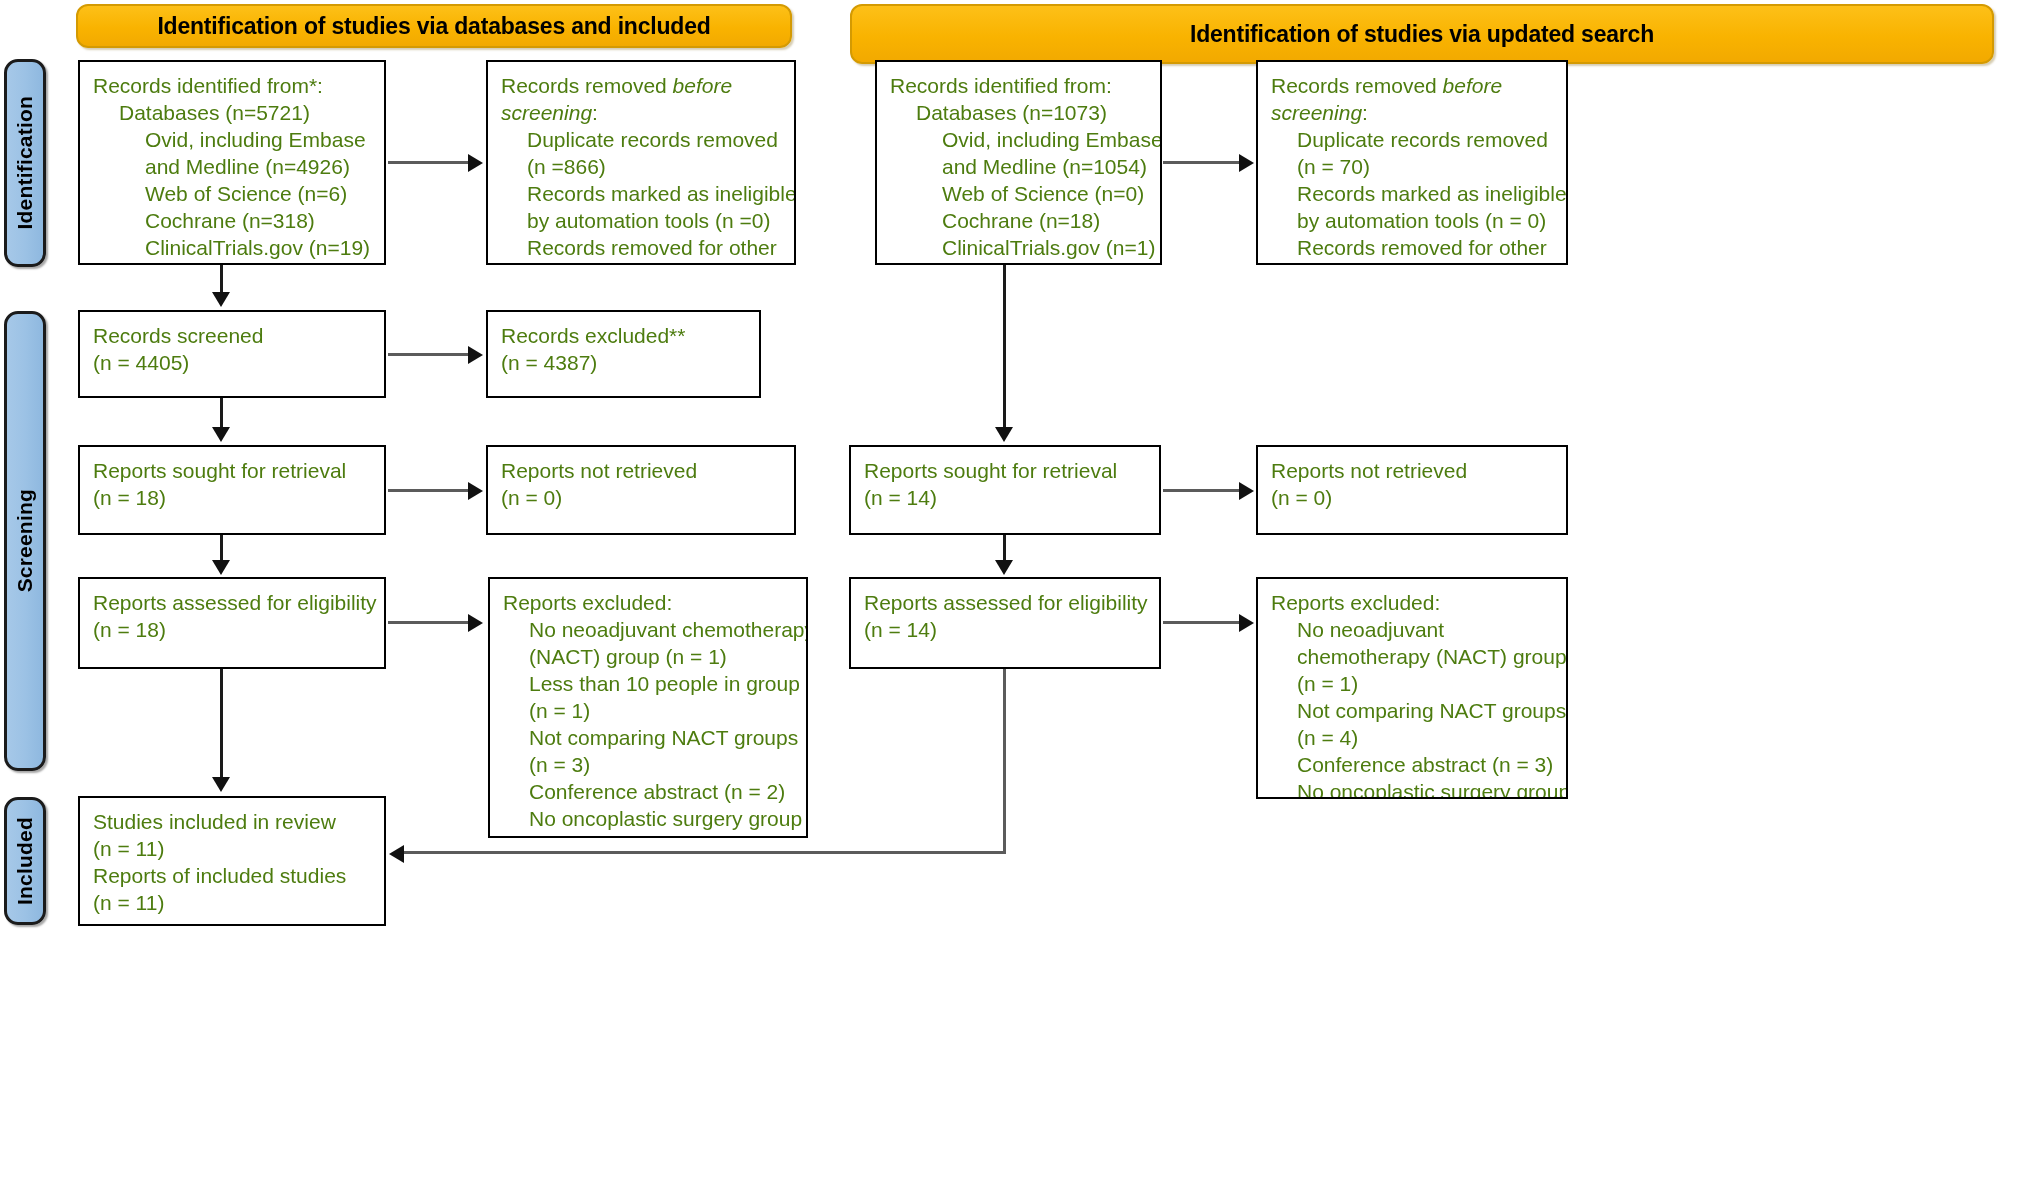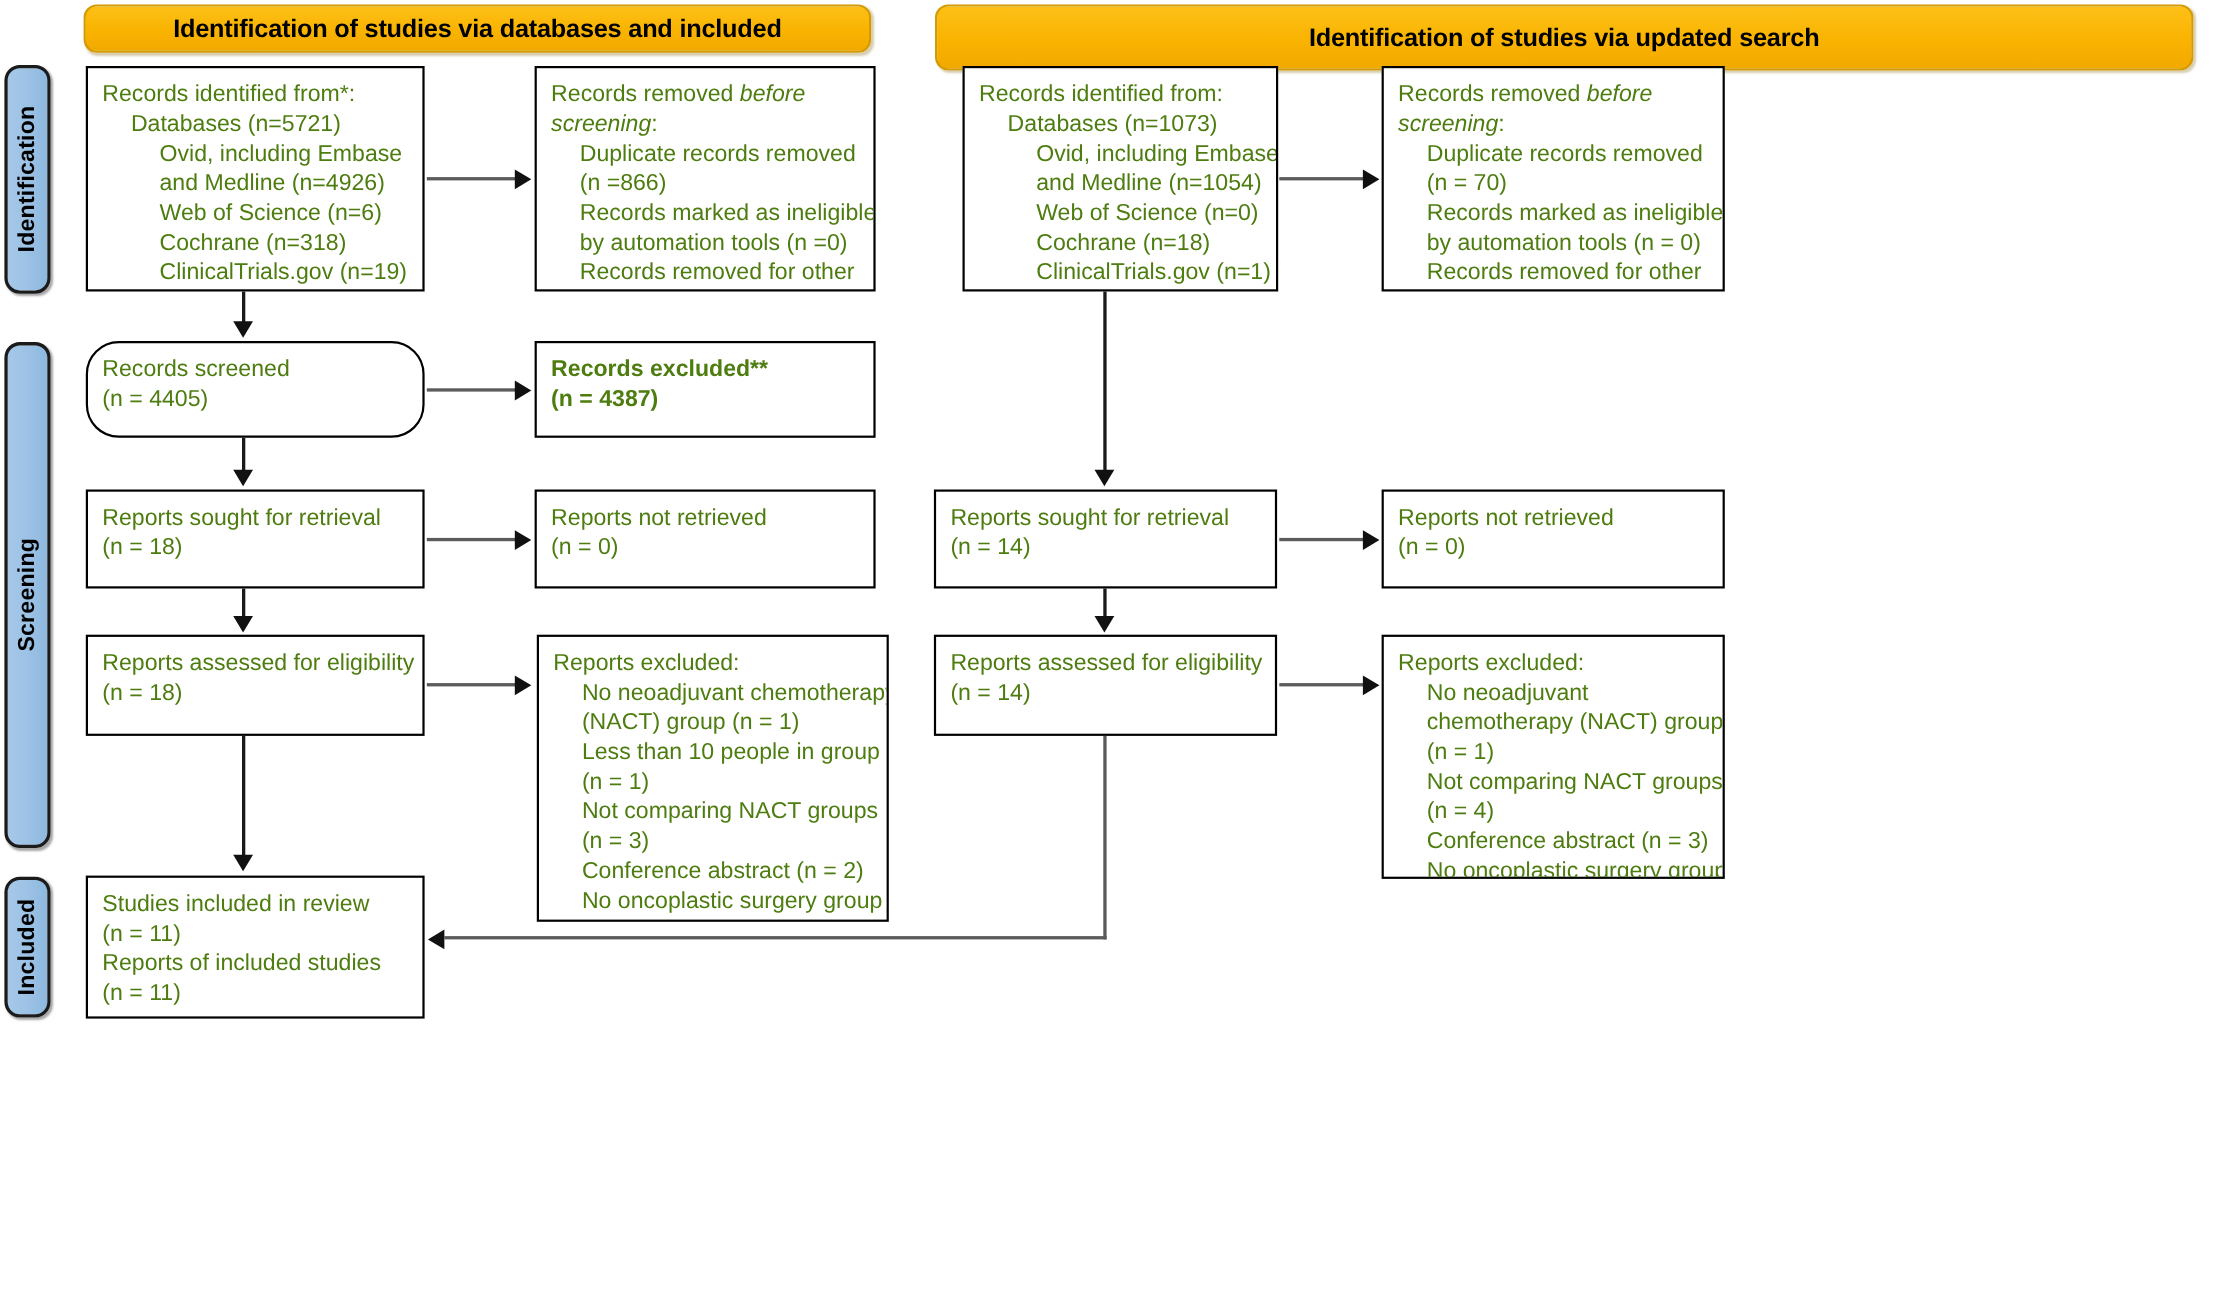--- a/index.html
+++ b/index.html
@@ -142,28 +142,28 @@
         <span class="ln"><i>screening</i>:</span>
         <span class="ln ind1">Duplicate records removed</span>
         <span class="ln ind1">(n =866)</span>
         <span class="ln ind1">Records marked as ineligible</span>
         <span class="ln ind1">by automation tools (n =0)</span>
         <span class="ln ind1">Records removed for other</span>
         <span class="ln ind1">reasons (n =0)</span>
       </div>
   </div>
 
-  <div class="flow-box" style="left:78px; top:310px; width:308px; height:88px;border-radius:30px;">
+  <div class="flow-box" style="left:78px; top:310px; width:308px; height:88px;">
     <div>
         <span class="ln">Records screened</span>
         <span class="ln">(n = 4405)</span>
       </div>
   </div>
 
-  <div class="flow-box" style="left:486px; top:310px; width:310px; height:88px;font-weight:bold;">
+  <div class="flow-box" style="left:486px; top:310px; width:275px; height:88px;">
     <div>
         <span class="ln">Records excluded**</span>
         <span class="ln">(n = 4387)</span>
       </div>
   </div>
 
   <div class="flow-box" style="left:78px; top:445px; width:308px; height:90px;">
     <div>
         <span class="ln">Reports sought for retrieval</span>
         <span class="ln">(n = 18)</span>

